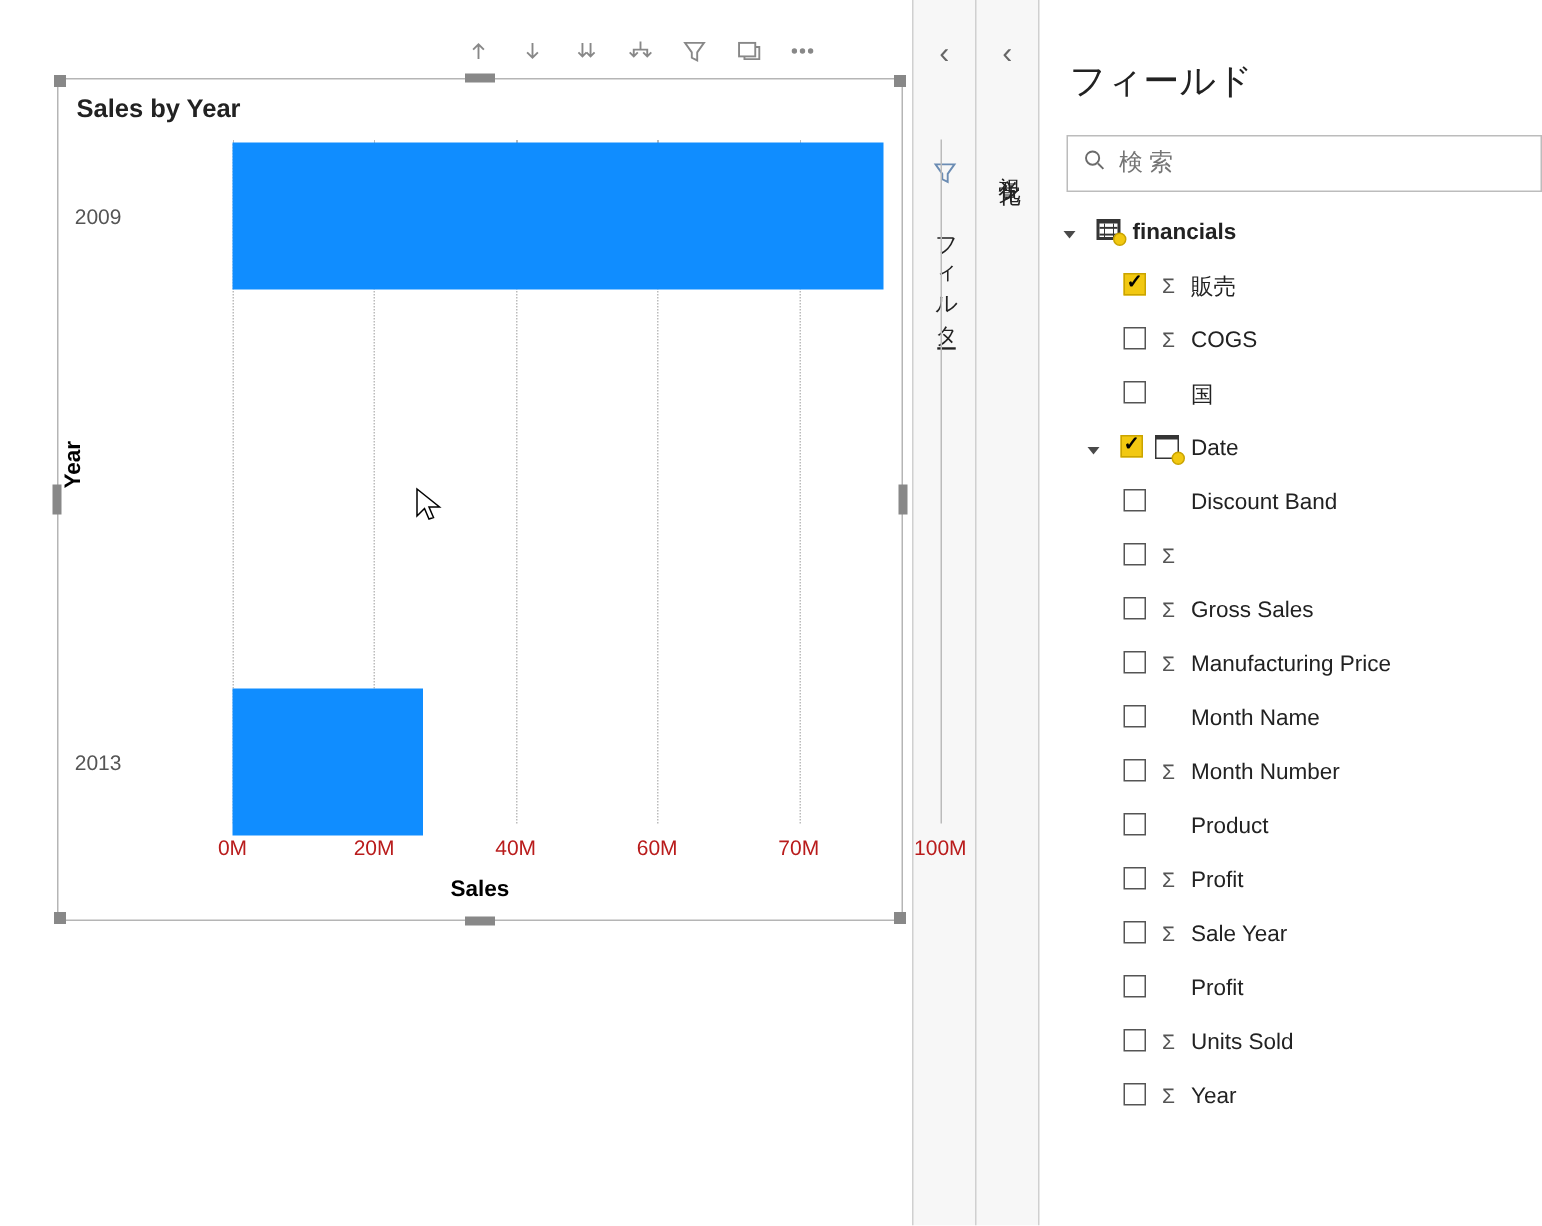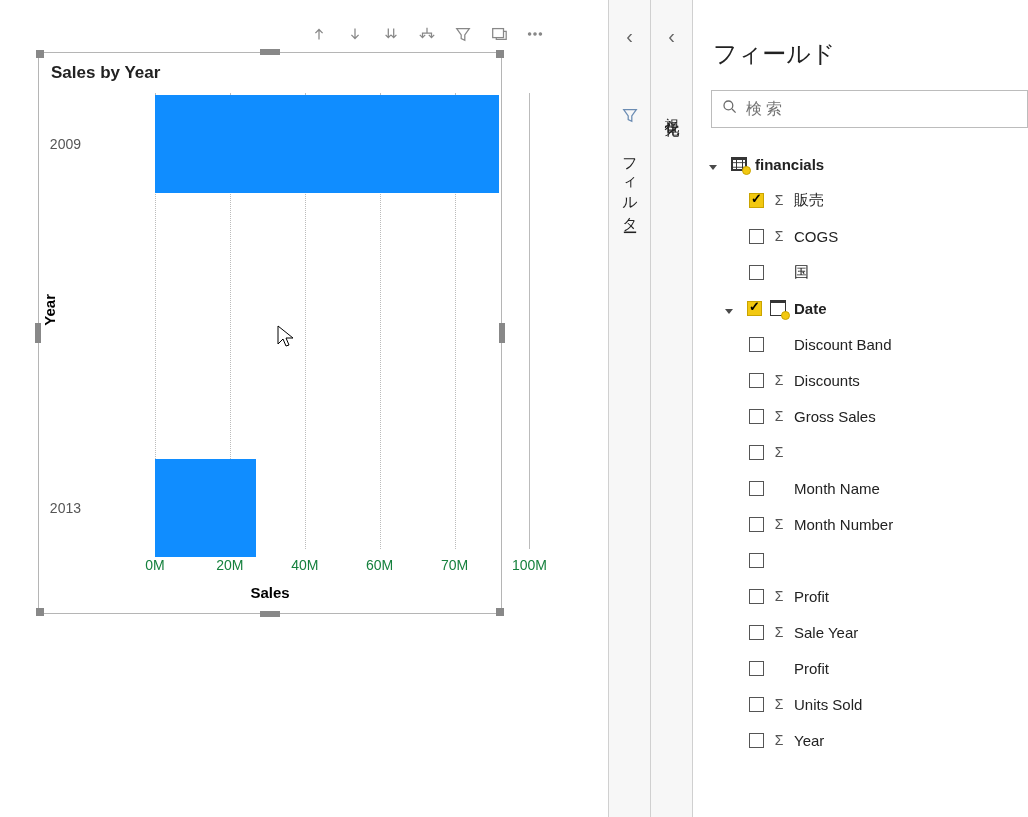--- a/index.html
+++ b/index.html
@@ -11,58 +11,58 @@
   .side-col { border-left: 1px solid #d0d0d0; background: #f7f7f7; display: flex; flex-direction: column; align-items: center; padding-top: 26px; }
   .side-col.filter { width: 42px; }
   .side-col.viz    { width: 42px; }
   .fields-pane { width: 336px; background: #fff; border-left: 1px solid #d0d0d0; display: flex; flex-direction: column; padding-top: 22px; }
 
   .chev-left::before { content: "‹"; font-size: 20px; color: #666; }
   .chev-left { width: 20px; height: 20px; display:flex; align-items:center; justify-content:center; cursor:pointer; }
   .vlabel { writing-mode: vertical-rl; text-orientation: upright; font-size: 15px; color: #222; margin-top: 24px; letter-spacing: 2px; }
 
   
-  .visual { position: absolute; left: 38px; top: 52px; width: 464px; height: 562px; border: 1px solid #b5b5b5; background:#fff; }
+  .visual { position: absolute; left: 38px; top: 52px; width: 564px; height: 562px; border: 1px solid #b5b5b5; background:#fff; }
   .sel-handle { position: absolute; width: 8px; height: 8px; background: #888; }
   .sel-tl { left: -3px; top: -3px; } .sel-tr { right: -3px; top: -3px; }
   .sel-bl { left: -3px; bottom: -3px; } .sel-br { right: -3px; bottom: -3px; }
   .sel-mt { left: 50%; margin-left: -10px; top: -4px; width: 20px; height: 6px; }
   .sel-mb { left: 50%; margin-left: -10px; bottom: -4px; width: 20px; height: 6px; }
   .sel-ml { top: 50%; margin-top: -10px; left: -4px; width: 6px; height: 20px; }
   .sel-mr { top: 50%; margin-top: -10px; right: -4px; width: 6px; height: 20px; }
 
   
   .actionbar { position: absolute; left: 38px; top: 20px; width: 524px; height: 28px; display:flex; justify-content:flex-end; gap: 18px; padding-right: 18px; align-items:center; }
   .actionbar .ico { width: 18px; height: 18px; cursor:pointer; }
   .actionbar svg { stroke: #888; fill: none; stroke-width: 1.4; }
 
   
   .chart-title { font-size: 17px; font-weight: 600; color: #222; padding: 10px 12px 4px; }
   .plot { position: absolute; left: 60px; right: 18px; top: 40px; bottom: 64px; }
   .ytick { position:absolute; right: 100%; margin-right: 18px; font-size: 14px; color:#555; transform: translateY(-50%); }
   .bar { position:absolute; background:#108dff; height: 98px; left: 56px; }
   .gridline { position:absolute; top:0; bottom:0; border-left: 1px dotted #bbb; }
-  .xtick { position:absolute; top: 100%; margin-top: 8px; font-size: 14px; color:#15803d; transform: translateX(-50%); }
+  .xtick { position:absolute; top: 100%; margin-top: 8px; font-size: 14px; color:#b91c1c; transform: translateX(-50%); }
   .xlabel { position:absolute; bottom: 12px; left: 0; right: 0; text-align:center; font-size: 15px; font-weight:600; }
   .ylabel { position:absolute; left: 10px; top: 50%; transform: rotate(-90deg) translateX(50%); transform-origin: left center; font-size: 15px; font-weight:600; }
 
   
   .cursor { position:absolute; left: 276px; top: 324px; pointer-events:none; }
   .cursor svg { stroke:#000; fill:#fff; stroke-width:1; }
 
   
   .fields-title { font-size: 24px; font-weight: 400; color: #222; padding: 0 20px 20px; margin-top: 16px; }
   .search-wrap { margin: 0 0 18px 18px; border: 1px solid #bcbcbc; background:#fff; height: 38px; display:flex; align-items:center; padding: 0 10px; gap: 8px; }
   .search-wrap input { border:none; outline:none; font-size: 16px; flex:1; letter-spacing: 4px; color:#0369a1; background:transparent; }
   .search-ico svg { stroke:#6b6b6b; }
 
   .tree { font-size: 15px; color: #222; }
-  .tree-row { display:flex; align-items:center; height: 36px; gap: 8px; padding-left: 16px; }
+  .tree-row { display:flex; align-items:flex-start; height: 36px; gap: 8px; padding-left: 16px; }
   .tree-row.leaf { padding-left: 56px; }
-  .tree-row.date { padding-left: 32px; font-weight:700; }
+  .tree-row.date { padding-left: 32px; font-weight:400; }
   .tree-row.table { font-weight:700; }
   .tree-chev { width: 14px; }
   .tree-chev::before { content: ""; display:inline-block; border-style:solid; }
   .tree-chev.open::before { border-width: 5px 4.5px 0 4.5px; border-color:#4a4a4a transparent transparent transparent; }
 
   .cb { width: 15px; height: 15px; border: 1px solid #555; background:#fff; position:relative; cursor:pointer; flex:0 0 auto; }
   .cb.checked { background:#f2c811; border-color:#caa400; }
   .cb.checked::after { content:"✓"; position:absolute; left:1px; top:-3px; font-size:13px; color:#000; font-weight:700; }
 
   .sigma { width: 14px; font-size: 14px; color:#555; text-align:center; }
@@ -222,49 +222,50 @@
 
       <div class="tree-row leaf">
         <span class="cb"></span>
         <span class="sigma"></span>
         <span class="field-label">Discount Band</span>
       </div>
 
       <div class="tree-row leaf">
         <span class="cb"></span>
         <span class="sigma">Σ</span>
-        <span class="field-label">Discounts</span>
       </div>
 
       <div class="tree-row leaf">
         <span class="cb"></span>
         <span class="sigma">Σ</span>
         <span class="field-label">Gross Sales</span>
       </div>
 
       <div class="tree-row leaf">
         <span class="cb"></span>
         <span class="sigma">Σ</span>
+        <span class="field-label">Manufacturing Price</span>
       </div>
 
       <div class="tree-row leaf">
         <span class="cb"></span>
         <span class="sigma"></span>
         <span class="field-label">Month Name</span>
       </div>
 
       <div class="tree-row leaf">
         <span class="cb"></span>
         <span class="sigma">Σ</span>
         <span class="field-label">Month Number</span>
       </div>
 
       <div class="tree-row leaf">
         <span class="cb"></span>
         <span class="sigma"></span>
+        <span class="field-label">Product</span>
       </div>
 
       <div class="tree-row leaf">
         <span class="cb"></span>
         <span class="sigma">Σ</span>
         <span class="field-label">Profit</span>
       </div>
 
       <div class="tree-row leaf">
         <span class="cb"></span>

